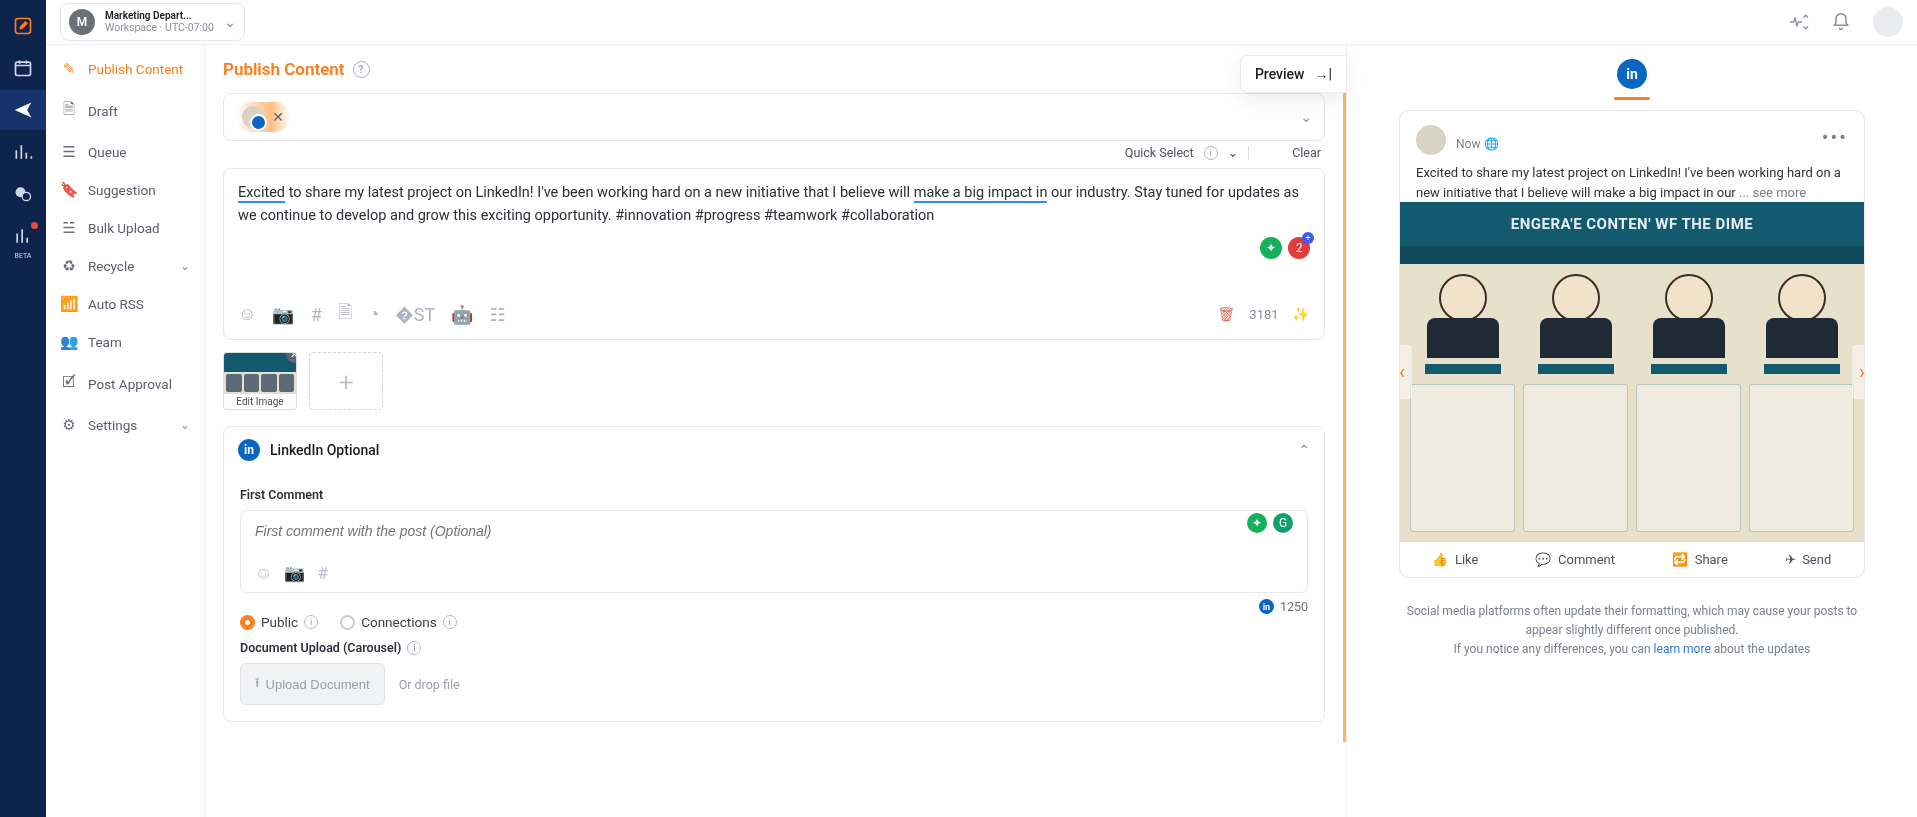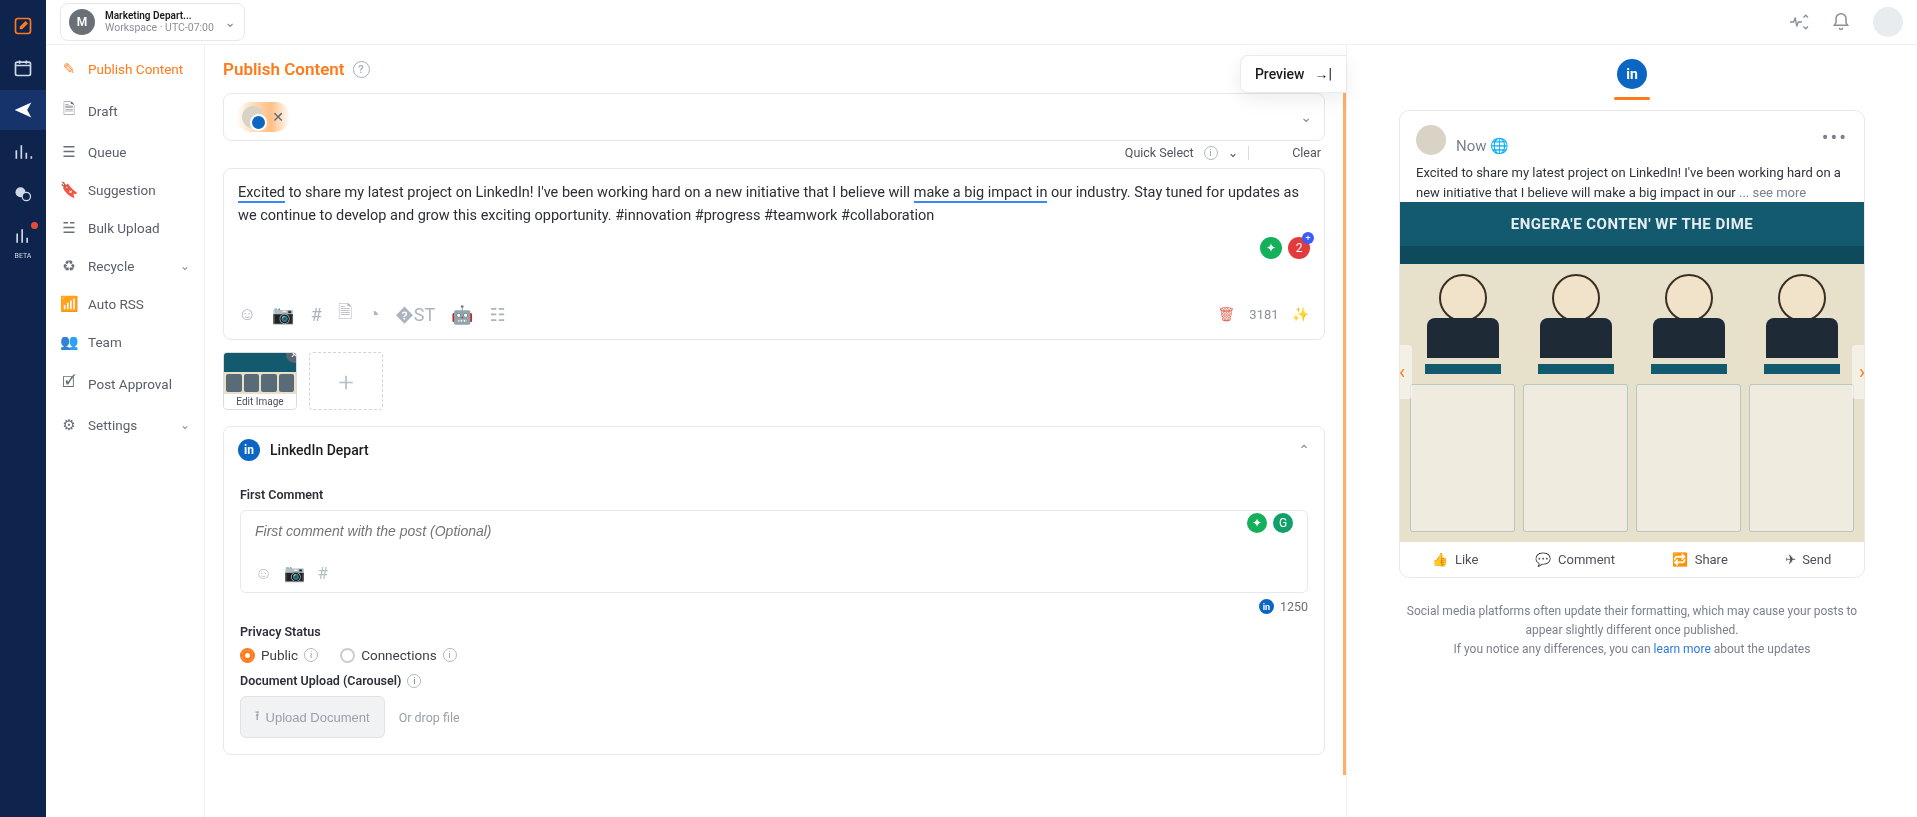--- a/index.html
+++ b/index.html
@@ -171,21 +171,21 @@
   
   .preview-col { width: 570px; display:flex; flex-direction:column; }
   .preview-tabs { display:flex; justify-content:center; padding:14px 0 0;}
   .li-tab { width:30px; height:30px; border-radius:50%; background:#0a66c2; color:#fff; display:flex; align-items:center; justify-content:center; font-weight:700;}
   .tab-underline{ width:36px; height:3px; background:#ff7a1a; margin:8px auto 10px; border-radius:3px;}
 
   .preview-scroll { overflow-y:auto; padding: 0 52px 20px; }
   .post-card { border:1px solid #e6e8eb; border-radius:10px; overflow:hidden;}
   .post-head { display:flex; align-items:flex-start; gap:10px; padding:14px 16px 8px;}
   .post-head .pfp{ width:30px; height:30px; border-radius:50%; background:#d9d3c6;}
-  .post-head .meta{ font-size:15px; color:#7b828c; display:flex; align-items:center; gap:4px;}
+  .post-head .meta{ font-size:12px; color:#7b828c; display:flex; align-items:center; gap:4px;}
   .post-head .dots{ margin-left:auto; font-size:20px; color:#7b828c; cursor:pointer; letter-spacing:2px;}
   .post-body{ padding:0 16px; font-size:13px; color:#2f343b; line-height:1.5;}
   .see-more{ color:#7b828c;}
   .post-img{ height:340px; background:#e7e1cc; display:flex; flex-direction:column; position:relative;}
   .post-img .banner{ height:44px; background:#135a6e; color:#e6edf1; display:flex; align-items:center; justify-content:center; font-weight:700; letter-spacing:.5px; font-size:15px;}
   .post-img .subbanner{ height:18px; background:#0f4a5c;}
   .avatars-row{ display:flex; gap:8px; padding:10px 10px 4px;}
   .av{ flex:1; background:#fff0; display:flex; flex-direction:column; align-items:center;}
   .av .head{ width:48px; height:48px; border-radius:50%; background:#f1e3c9; border:2px solid #3b2e22;}
   .av .body{ width:72px; height:40px; background:#1e2a36; border-radius:8px 8px 0 0; margin-top:-4px;}
@@ -382,21 +382,21 @@
                 <i></i>
               </div>
             <div class="cap">Edit Image</div>
           </div>
           <div class="add-tile">＋</div>
         </div>
 
         <div class="card li-card">
           <div class="li-head">
             <span class="li-dot">in</span>
-            <span style="font-weight:500;">LinkedIn Depart</span>
+            <span style="font-weight:500;">LinkedIn Optional</span>
             <span class="chev">⌃</span>
           </div>
           <div class="li-body">
             <div class="lbl">First Comment</div>
             <div class="fc-box">
               <input placeholder="First comment with the post (Optional)" style="">
               <div class="fc-ai">
                 <span class="badge green" style="width:20px;height:20px">✦</span>
                 <span class="badge" style="width:20px;height:20px;background:#11a06a">G</span>
               </div>
@@ -404,21 +404,20 @@
                 <span>☺</span>
                 <span>📷</span>
                 <span>#</span>
               </div>
             </div>
             <div class="fc-right">
               <span class="li-mini">in</span>
               <span>1250</span>
             </div>
 
-            <div class="lbl">Privacy Status</div>
             <div class="radio-row">
               <label class="radio">
                 <span class="r-dot on"></span>
                   <span>Public</span>
                   <span class="info">i</span>
               </label>
               <label class="radio">
                 <span class="r-dot"></span>
                   <span>Connections</span>
                   <span class="info">i</span>

